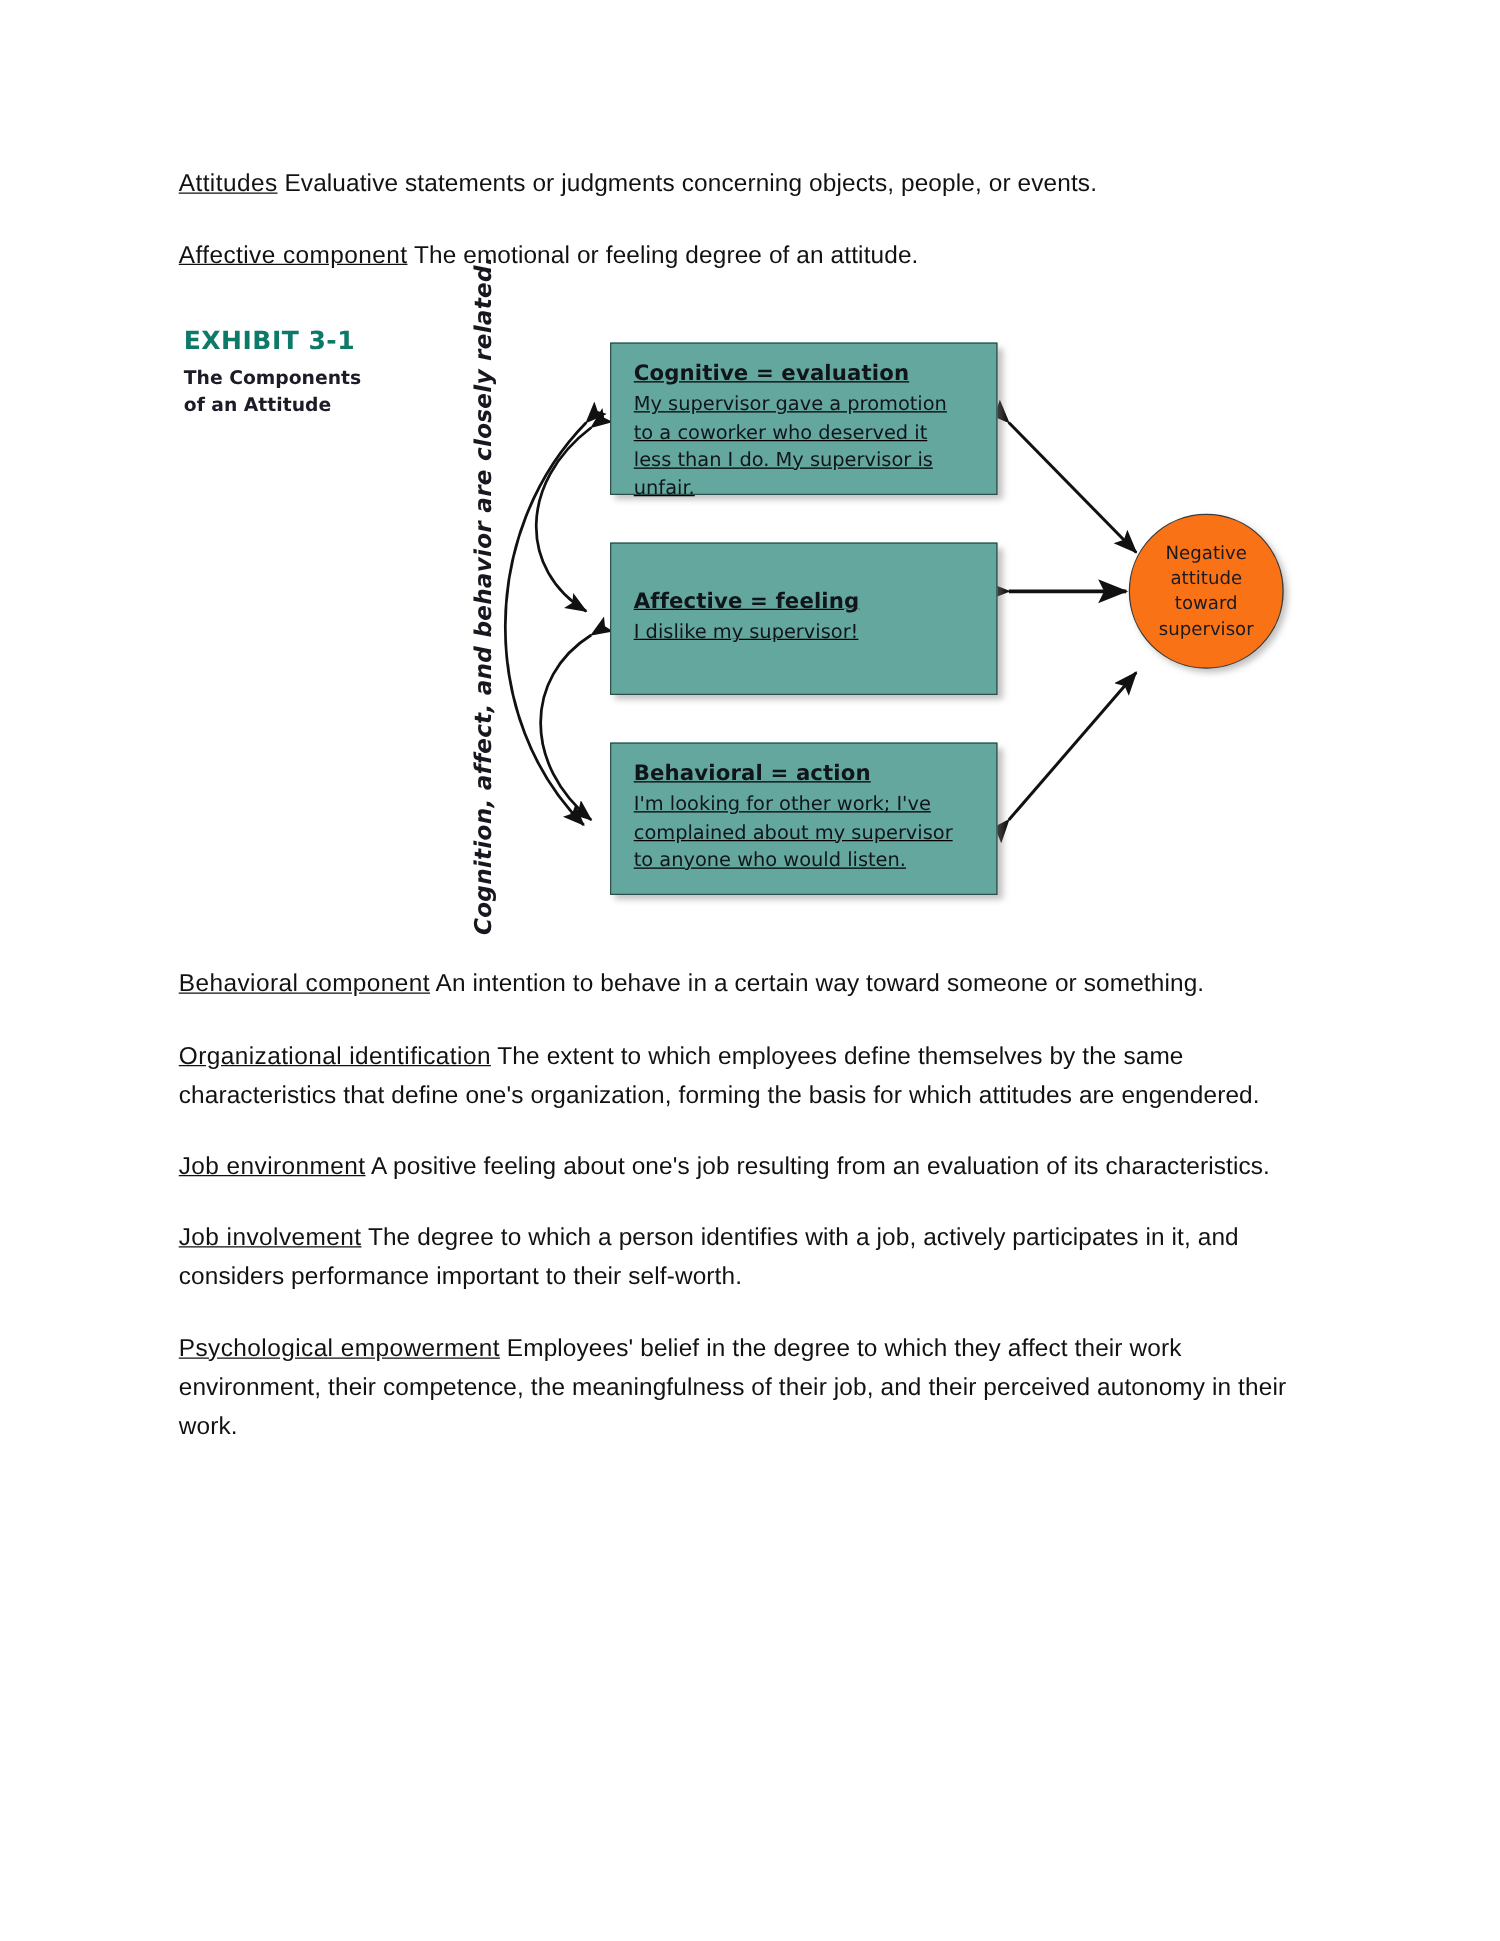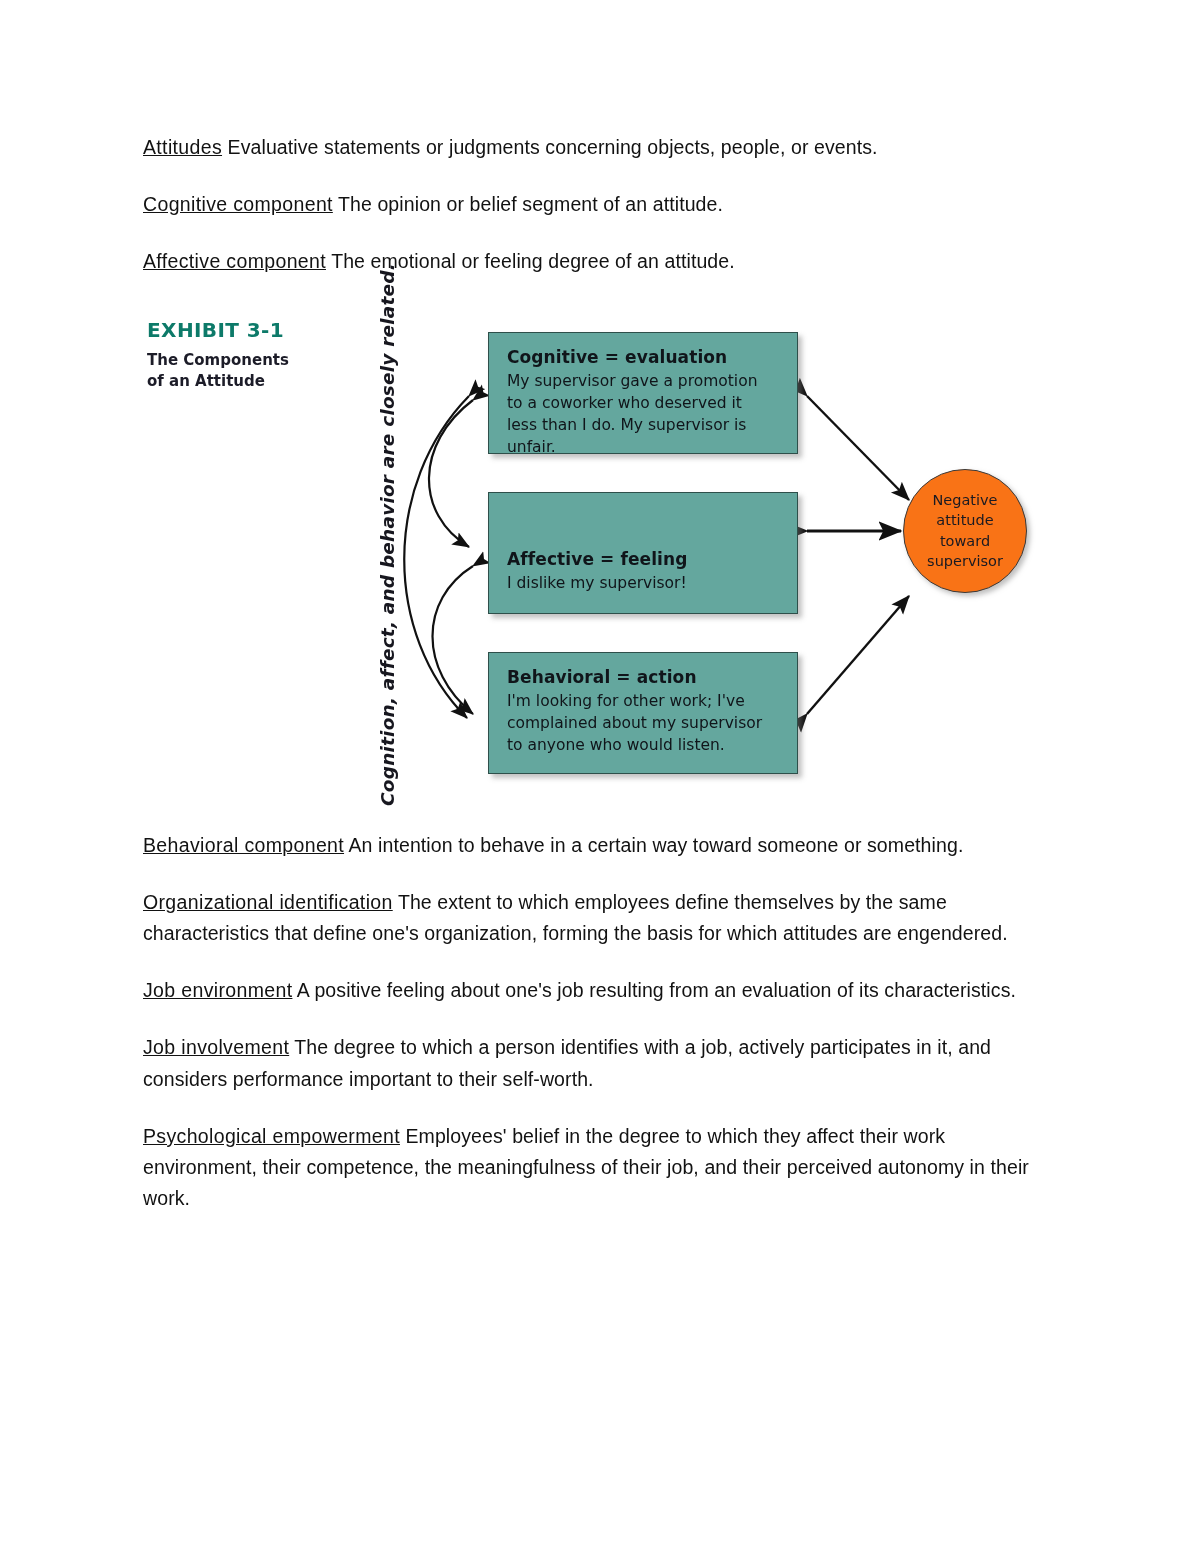--- a/index.html
+++ b/index.html
@@ -106,23 +106,24 @@
   }
 
   .node-box {
     position: absolute;
     background: #64a79e;
     border: 1px solid #2e4f4a;
     box-shadow: 4px 4px 5px rgba(120,120,120,0.45);
     box-sizing: border-box;
     padding: 14px 16px 10px 18px;
     width: 310px;
+    text-decoration: underline;
   }
   .node-box.b1 { left: 345px; top: 28px;  height: 122px; }
-  .node-box.b2 { left: 345px; top: 188px; height: 122px; padding-top: 56px; }
+  .node-box.b2 { left: 345px; top: 188px; height: 122px; padding-top: 36px; }
   .node-box.b3 { left: 345px; top: 348px; height: 122px; }
 
   .node-head {
     font-family: "DejaVu Sans", sans-serif;
     font-weight: bold;
     font-size: 17px;
     color: #10151a;
     letter-spacing: 0.1px;
     margin-bottom: 3px;
     display: block;
@@ -163,23 +164,20 @@
 </head>
 <body>
 
 <div class="page">
   <div class="content">
 
     <p class="entry">
       <span class="term">Attitudes</span><span class="def"> Evaluative statements or judgments concerning objects, people, or events.</span>
     </p>
 
-    <p class="entry">
-      <span class="term">Cognitive component</span><span class="def"> The opinion or belief segment of an attitude.</span>
-    </p>
 
     <p class="entry">
       <span class="term">Affective component</span><span class="def"> The emotional or feeling degree of an attitude.</span>
     </p>
 
     <div class="exhibit">
 
       <div class="exhibit-caption">
         <span class="exhibit-number">EXHIBIT 3-1</span>
         <span class="exhibit-title">The Components

